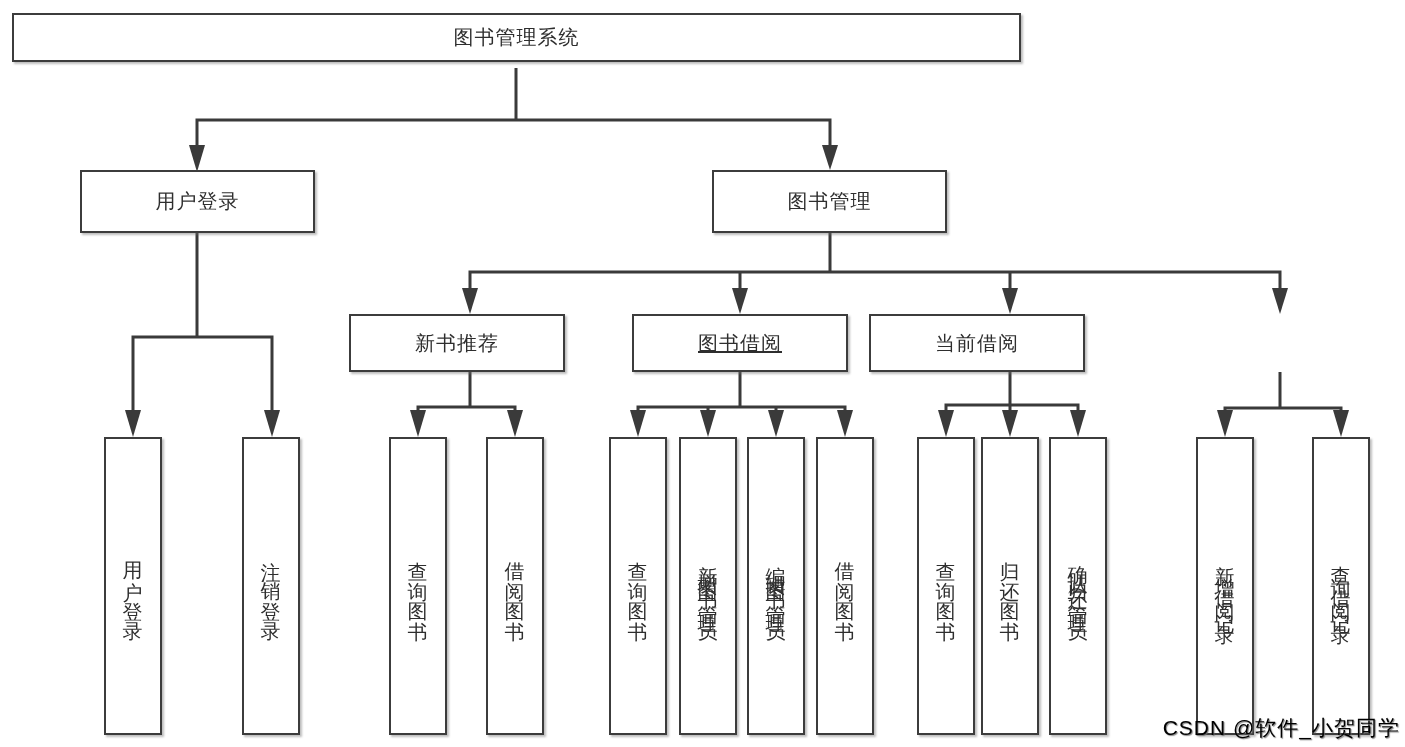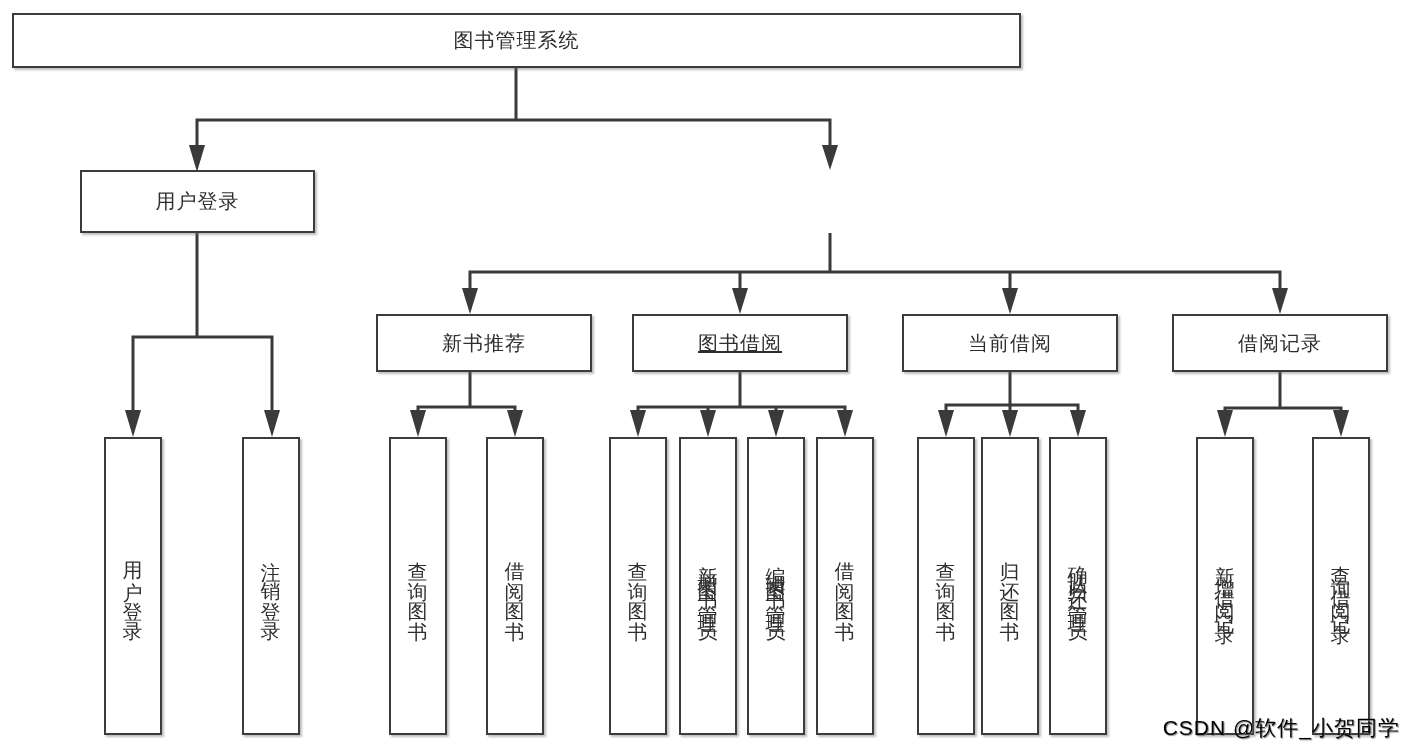--- a/index.html
+++ b/index.html
@@ -32,27 +32,27 @@
     display: flex;
     align-items: center;
     justify-content: center;
     color: #2e2e2e;
   }
   .hlabel {
     font-size: 20px;
     letter-spacing: 1px;
     white-space: nowrap;
   }
-  .root  { left: 12px;  top: 13px;  width: 1009px; height: 55px; }
+  .root  { left: 12px;  top: 13px;  width: 1009px; height: 49px; }
   .l2a   { left: 80px;  top: 170px; width: 235px;  height: 63px; }
   .l2b   { left: 712px; top: 170px; width: 235px;  height: 63px; }
   .l3    { top: 314px; height: 58px; width: 216px; }
-  .l3a   { left: 376px; }
+  .l3a   { left: 349px; }
   .l3b   { left: 632px; text-decoration: underline; }
-  .l3c   { left: 902px; }
+  .l3c   { left: 869px; }
   .l3d   { left: 1172px; }
   .leaf  { top: 437px; height: 298px; width: 58px; }
   .vtext {
     writing-mode: vertical-rl;
     text-orientation: mixed;
     font-size: 20px;
     line-height: 1;
     color: #2e2e2e;
   }
   .sp4 { letter-spacing: 20px; }
@@ -117,32 +117,32 @@
     </g>
   </svg>
 
   <div class="box root">
     <span class="hlabel">图书管理系统</span>
   </div>
 
   <div class="box l2a">
     <span class="hlabel">用户登录</span>
   </div>
+  <div class="box l2b">
+    <span class="hlabel">图书管理</span>
+  </div>
 
   <div class="box l3 l3a">
     <span class="hlabel">新书推荐</span>
   </div>
   <div class="box l3 l3b">
     <span class="hlabel">图书借阅</span>
   </div>
   <div class="box l3 l3c">
     <span class="hlabel">当前借阅</span>
-  </div>
-  <div class="box l3 l3d">
-    <span class="hlabel">借阅记录</span>
   </div>
 
   <div class="box leaf" style="left:104px">
     <span class="vtext sp4">用户登录</span>
   </div>
   <div class="box leaf" style="left:242px">
     <span class="vtext sp4">注销登录</span>
   </div>
 
   <div class="box leaf" style="left:389px">

